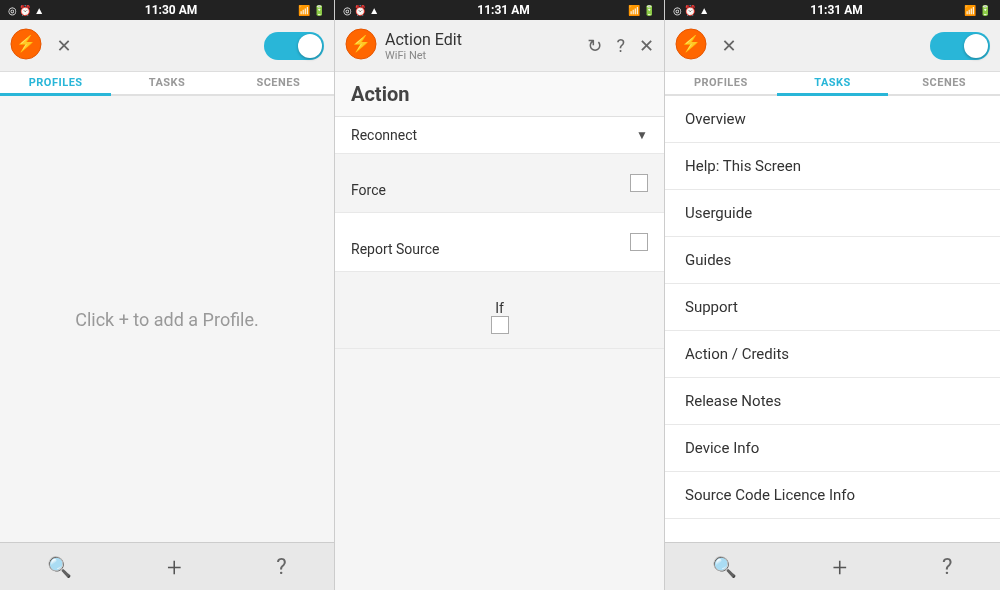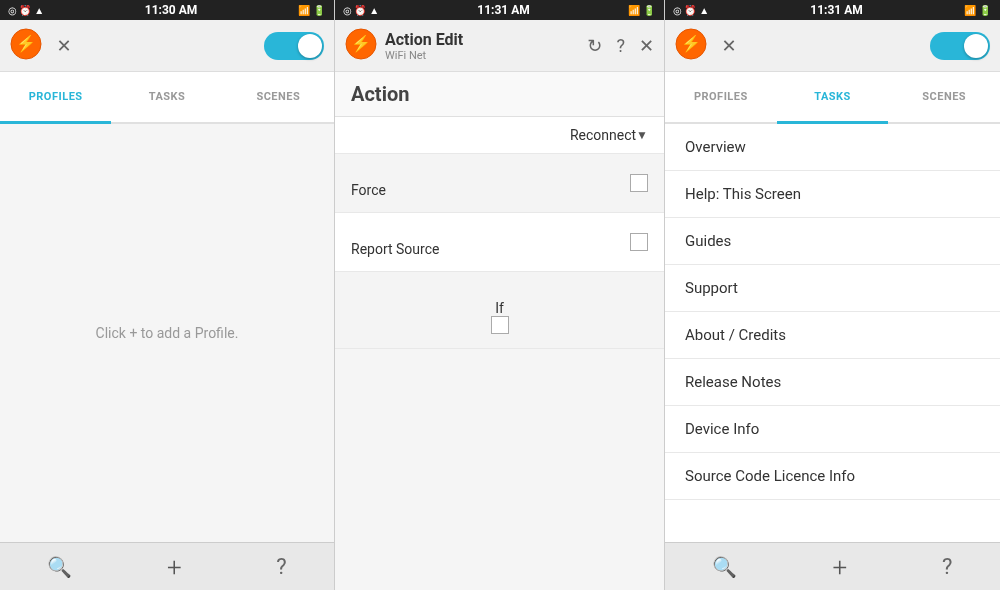--- a/index.html
+++ b/index.html
@@ -118,21 +118,21 @@
       position: absolute;
       right: 2px;
       box-shadow: 0 1px 3px rgba(0,0,0,0.3);
     }
 
     
     .tab-bar {
       display: flex;
       background: #fff;
       border-bottom: 2px solid #e0e0e0;
-      height: 52px;
+      height: 24px;
     }
     .tab-item {
       flex: 1;
       display: flex;
       align-items: center;
       justify-content: center;
       font-size: 11px;
       font-weight: bold;
       color: #999;
       letter-spacing: 0.5px;
@@ -145,21 +145,21 @@
       border-bottom-color: #29b6d8;
     }
 
     
     .content {
       flex: 1;
       display: flex;
       align-items: center;
       justify-content: center;
       color: #999;
-      font-size: 14px;
+      font-size: 18px;
     }
 
     
     .bottom-bar {
       background: #e8e8e8;
       height: 48px;
       display: flex;
       align-items: center;
       justify-content: space-around;
       border-top: 1px solid #ccc;
@@ -179,21 +179,21 @@
       padding: 0 10px;
       border-bottom: 1px solid #ddd;
       gap: 8px;
     }
     .action-title-area {
       display: flex;
       flex-direction: column;
     }
     .action-title {
       font-size: 16px;
-      font-weight: bold;
+      font-weight: normal;
       color: #333;
     }
     .action-subtitle {
       font-size: 11px;
       color: #888;
     }
     .action-icons {
       margin-left: auto;
       display: flex;
       align-items: center;
@@ -212,21 +212,21 @@
       font-weight: bold;
       color: #444;
       border-bottom: 1px solid #e0e0e0;
     }
 
     .dropdown-row {
       background: #fff;
       padding: 10px 16px;
       display: flex;
       align-items: center;
-      justify-content: flex-end;
+      justify-content: space-between;
       border-bottom: 1px solid #e8e8e8;
     }
     .dropdown-value {
       font-size: 14px;
       color: #333;
     }
     .dropdown-arrow {
       font-size: 12px;
       color: #555;
     }
@@ -411,23 +411,24 @@
 
   <div class="tab-bar">
     <div class="tab-item">PROFILES</div>
     <div class="tab-item active">TASKS</div>
     <div class="tab-item">SCENES</div>
   </div>
 
   <div class="menu-list">
     <div class="menu-item">Overview</div>
     <div class="menu-item">Help: This Screen</div>
+    <div class="menu-item">Userguide</div>
     <div class="menu-item">Guides</div>
     <div class="menu-item">Support</div>
-    <div class="menu-item">About / Credits</div>
+    <div class="menu-item">Action / Credits</div>
     <div class="menu-item">Release Notes</div>
     <div class="menu-item">Device Info</div>
     <div class="menu-item">Source Code Licence Info</div>
   </div>
 
   <div class="bottom-bar">
     <span class="bottom-icon">🔍</span>
     <span class="bottom-icon" style="font-size:26px; font-weight:300; color:#555;">+</span>
     <span class="bottom-icon" style="font-size:22px;">?</span>
   </div>

